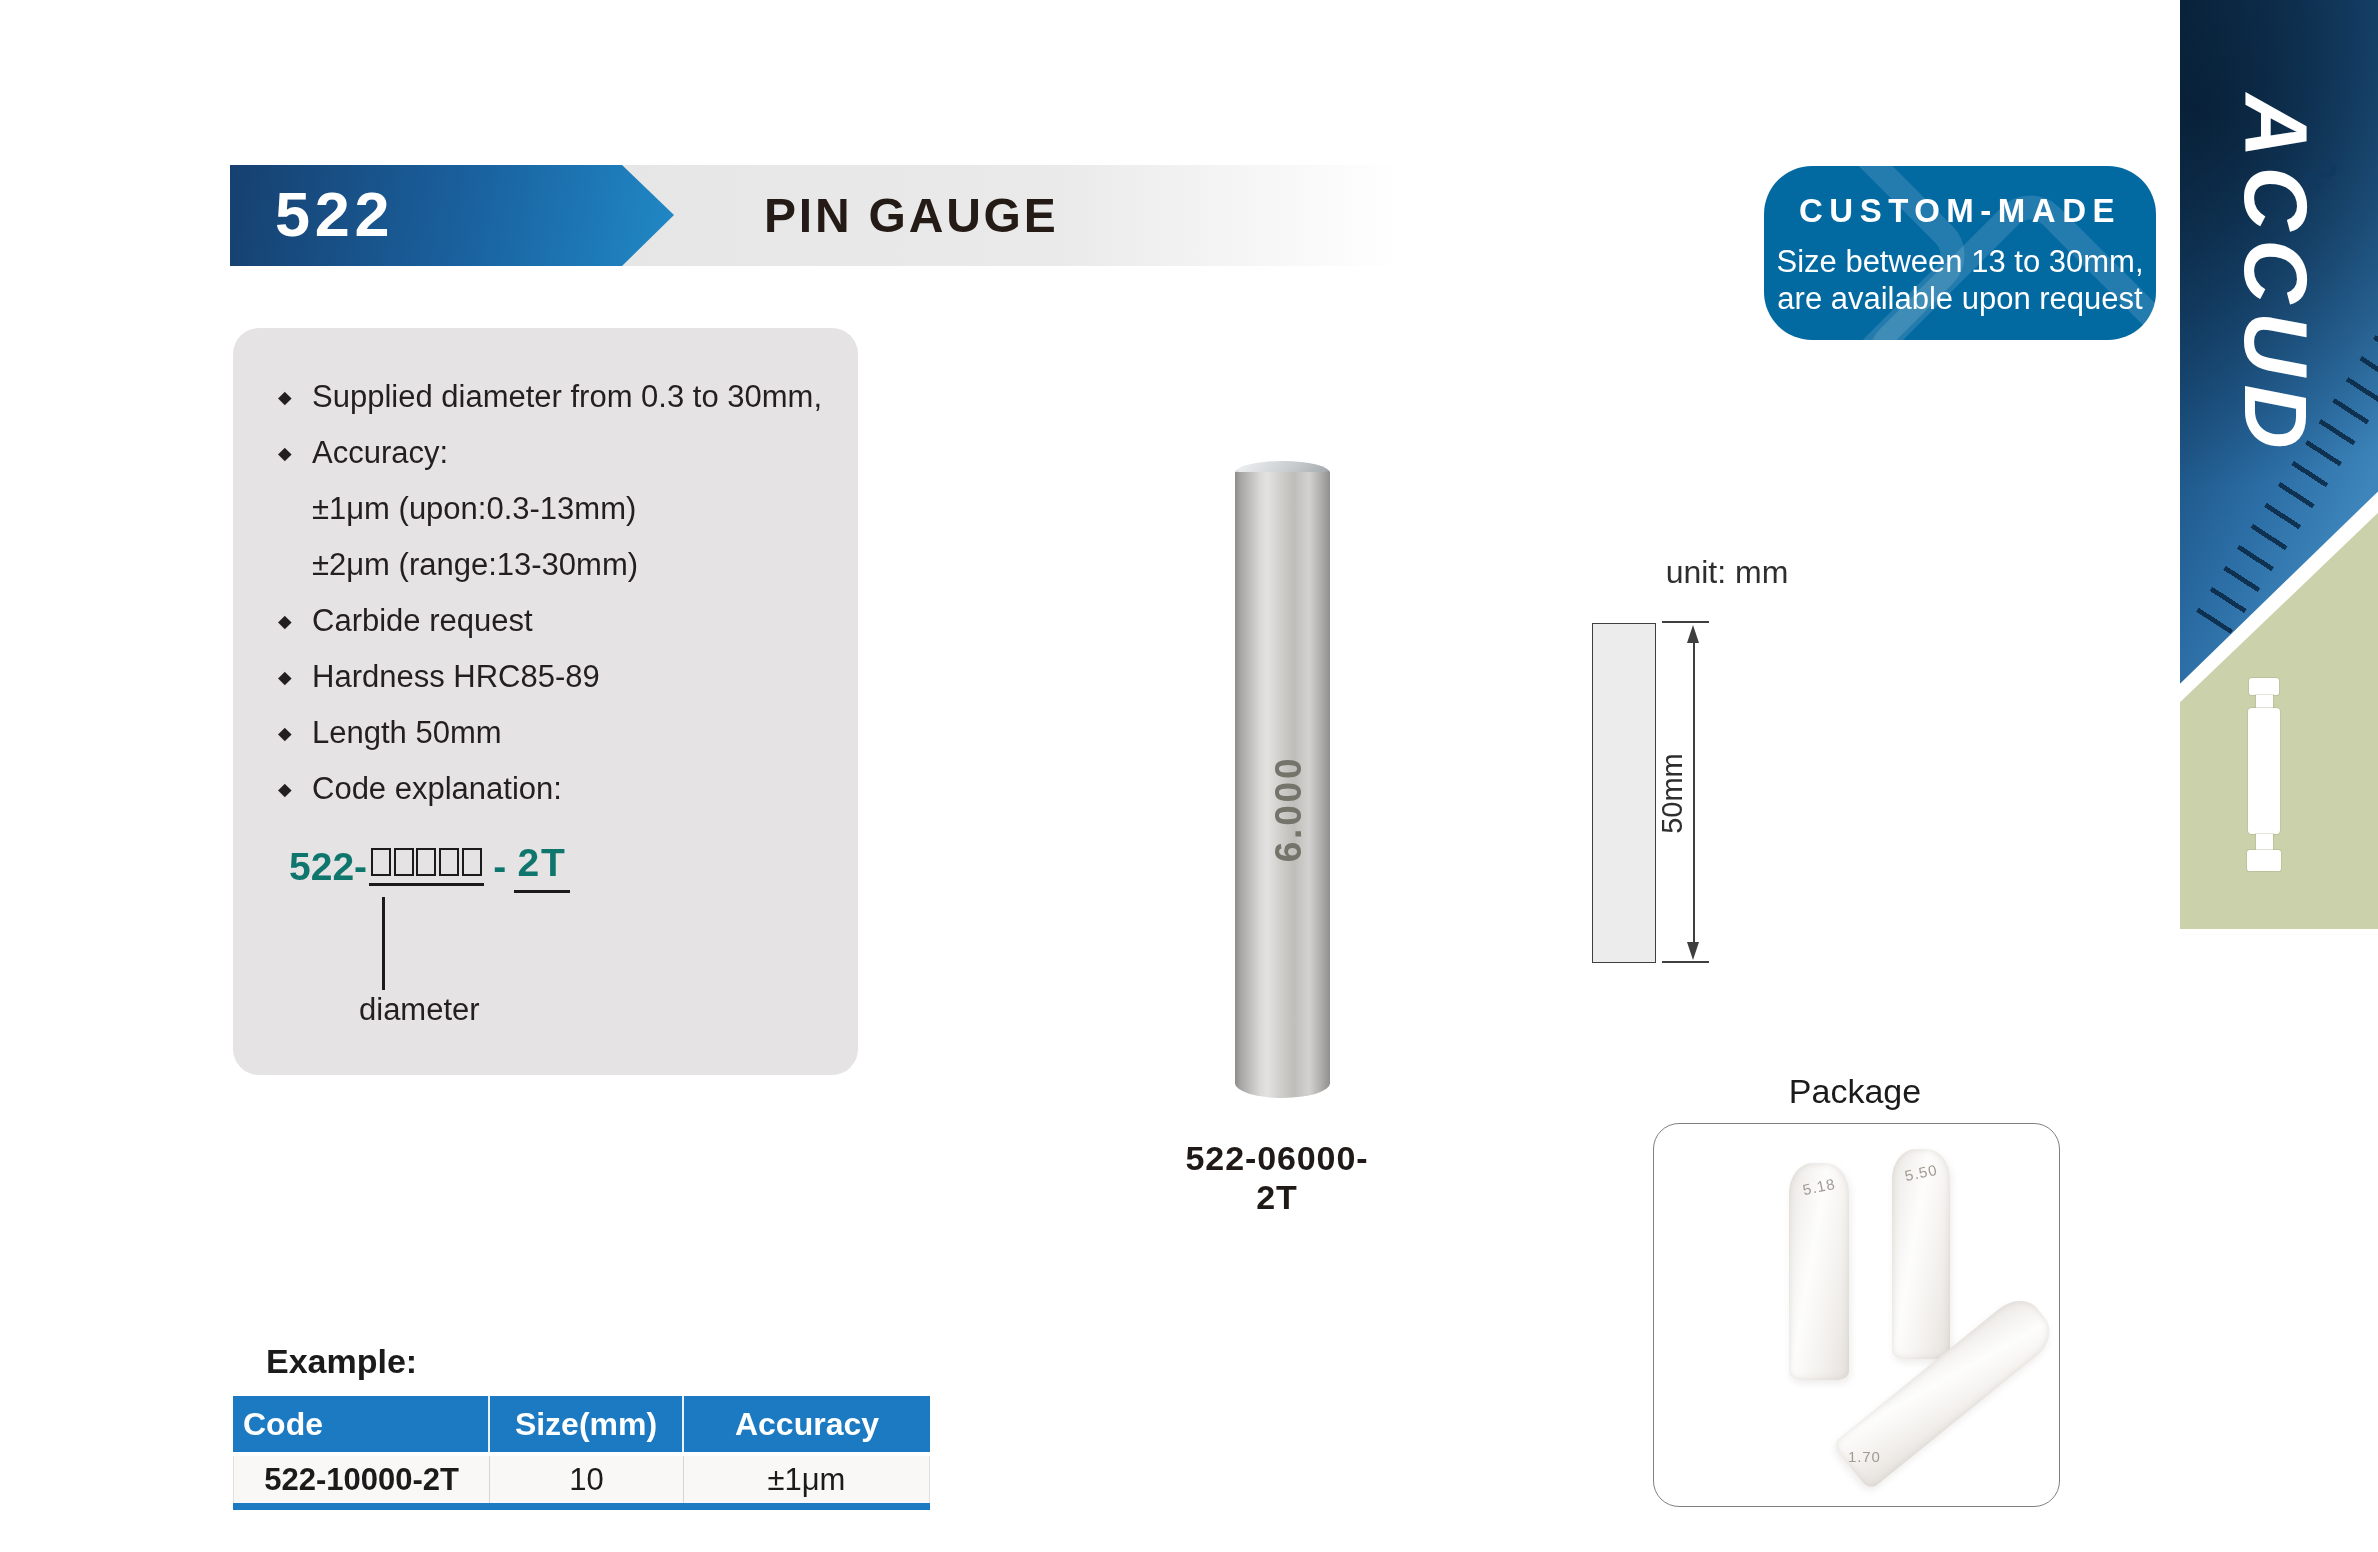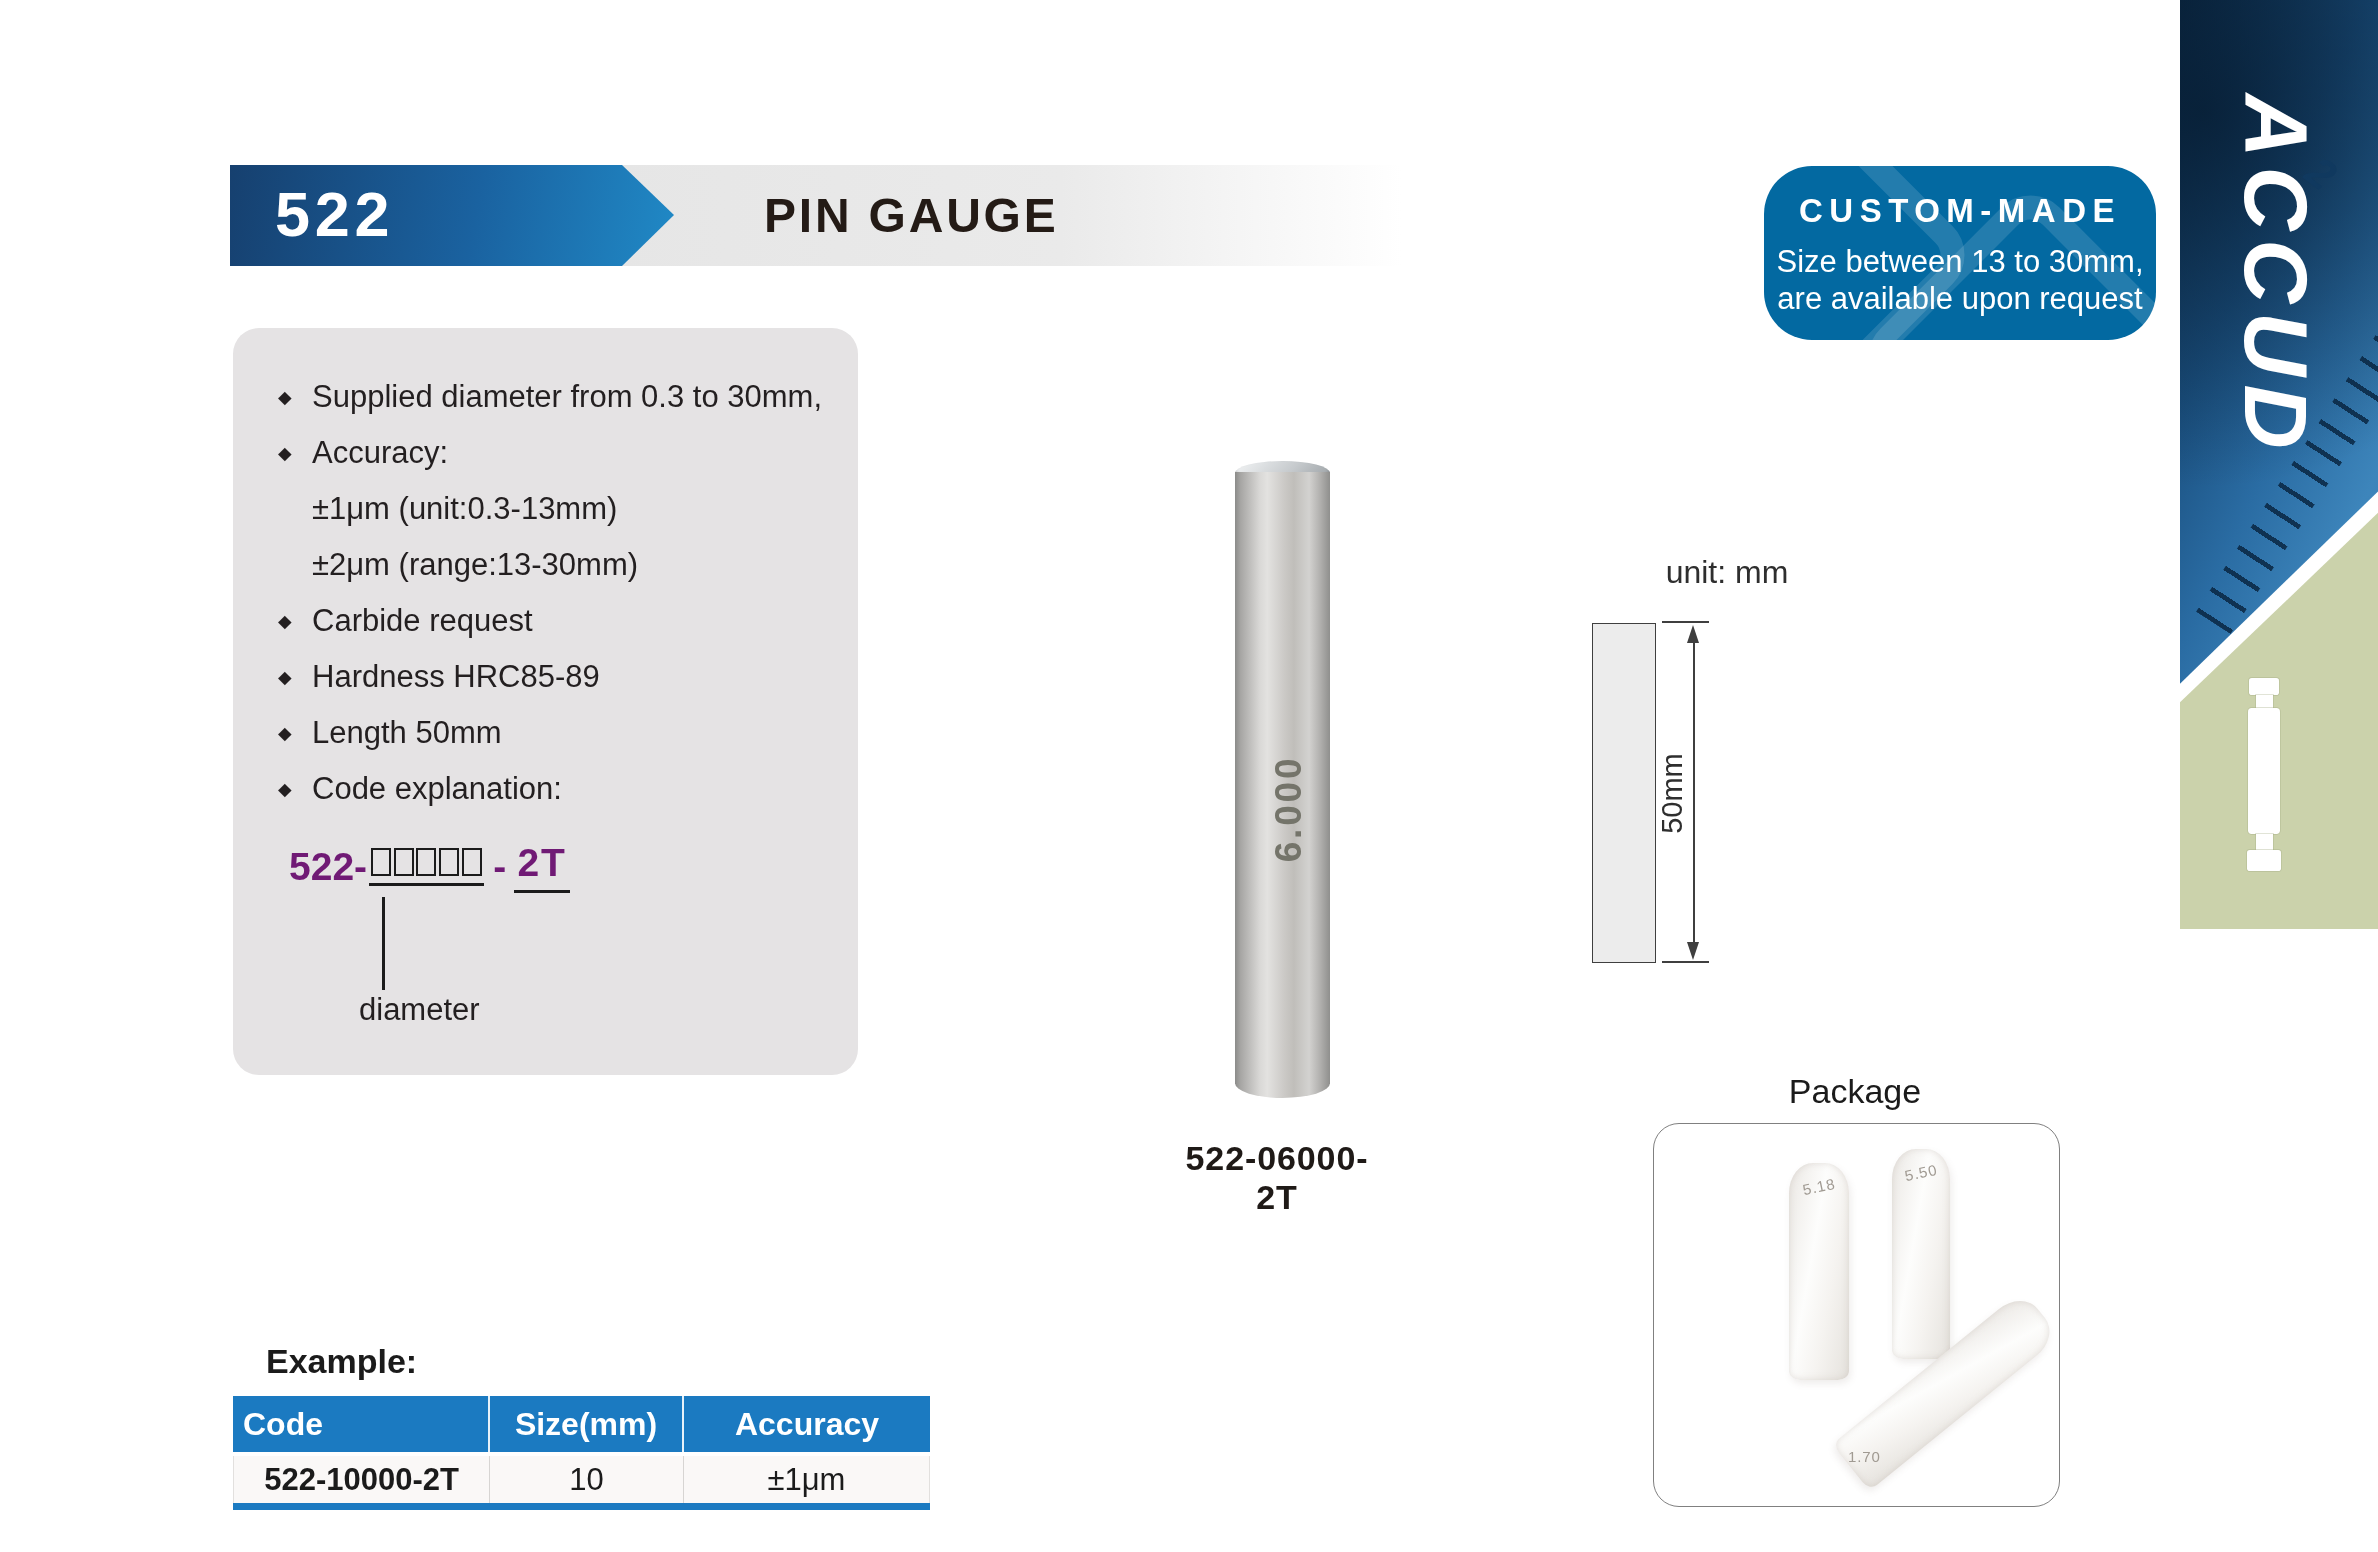--- a/index.html
+++ b/index.html
@@ -92,21 +92,21 @@
     left:233px; top:328px; width:625px; height:747px; border-radius:26px;
     background:#e5e3e4;
   }
   .feat-list{position:absolute; left:0; top:41px; width:100%;}
   .feat-item{position:relative; height:56px; line-height:56px; font-size:31px; color:#231f20; padding-left:79px;}
   .feat-item .diamond{
     position:absolute; left:45px; top:0; font-size:17.7px; color:#231f20; line-height:56px;
   }
   .code-line{
     position:absolute; left:56px; top:511px; height:56px;
-    display:flex; align-items:center; font-size:39px; font-weight:bold; color:#701a75;
+    display:flex; align-items:center; font-size:39px; font-weight:bold; color:#0f766e;
   }
   .code-boxes{
     display:inline-flex; gap:2.8px; padding:0 1.9px 7.5px 1.9px; border-bottom:3.7px solid #1b1b1b;
     margin-left:1.9px;
   }
   .code-boxes span{width:16px; height:24px; border:2.8px solid #1b1b1b; background:transparent;}
   .code-dash{margin:0 7.5px 0 9.3px;}
   .code-suffix{padding:0 3.7px 5.6px 3.7px; border-bottom:3.7px solid #1b1b1b; letter-spacing:1.9px;}
   .code-vline{position:absolute; left:149px; top:569px; width:2.8px; height:93px; background:#1b1b1b;}
   .code-callout{position:absolute; left:126px; top:664px; font-size:31px; color:#231f20;}
@@ -243,21 +243,21 @@
     <div class="feat-list">
       <div class="feat-item">
         <span class="diamond">◆</span>
         <span>Supplied diameter from 0.3 to 30mm,</span>
       </div>
       <div class="feat-item">
         <span class="diamond">◆</span>
         <span>Accuracy:</span>
       </div>
       <div class="feat-item">
-        <span>±1μm (unit:0.3-13mm)</span>
+        <span>±1μm (upon:0.3-13mm)</span>
       </div>
       <div class="feat-item">
         <span>±2μm (range:13-30mm)</span>
       </div>
       <div class="feat-item">
         <span class="diamond">◆</span>
         <span>Carbide request</span>
       </div>
       <div class="feat-item">
         <span class="diamond">◆</span>

